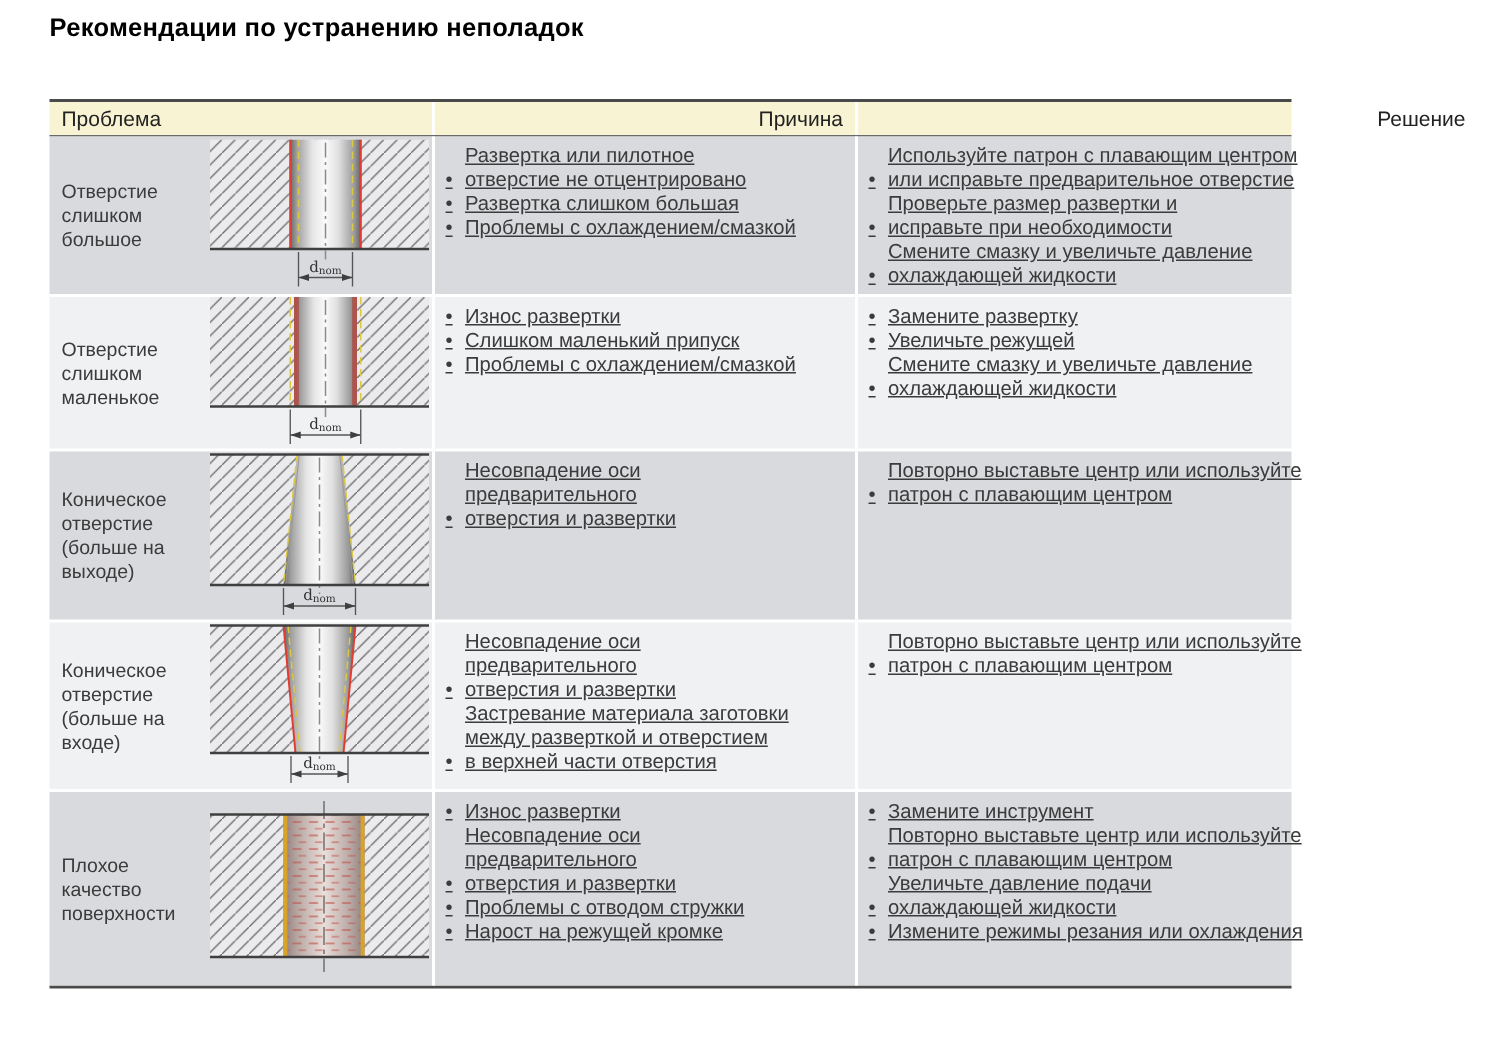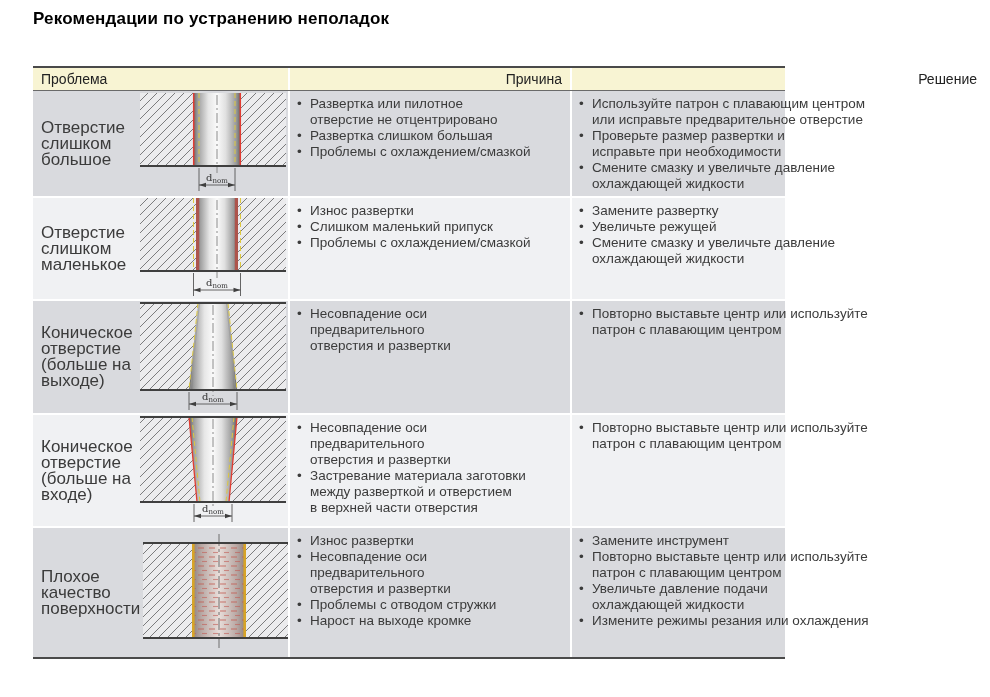--- a/index.html
+++ b/index.html
@@ -6,21 +6,21 @@
   body{
     width:990px;height:697px;position:relative;overflow:hidden;
     font-family:"Liberation Sans","DejaVu Sans",sans-serif;
     color:#3b3b3b;
   }
   .page-title{
     position:absolute;left:33px;top:9px;
     font-size:17px;font-weight:bold;color:#000000;letter-spacing:.2px;
   }
   .ttable{
-    position:absolute;left:33px;top:66px;width:752px;
+    position:absolute;left:33px;top:66px;width:828px;
     border-top:2px solid #4a4a4a;border-bottom:2px solid #4a4a4a;
   }
   .trow{
     display:grid;grid-template-columns:255px 282px 415px;
     box-sizing:border-box;
   }
   .trow > div{box-sizing:border-box;}
   .trow > div + div{border-left:2px solid #ffffff;}
   .thead{
     background:#f8f4d3;border-bottom:1px solid #6a6a6a;
@@ -28,29 +28,29 @@
   .thead .hcell{
     font-size:14px;color:#222;padding:3px 8px 2px 8px;line-height:17px;
   }
   .hcell.c2,.hcell.c3{text-align:right;}
   .body-row{margin-bottom:2px;}
   .body-row:last-child{margin-bottom:0;}
   .row-a{background:#d9dade;}
   .row-b{background:#f0f1f3;}
   .cell-problem{display:flex;align-items:center;}
   .problem-label{
-    flex:1 1 auto;padding:4px 2px 4px 8px;font-size:17px;line-height:16px;
+    flex:1 1 auto;padding:4px 2px 4px 8px;font-size:13px;line-height:16px;
     white-space:pre-line;color:#3b3b3b;
   }
   .diagram{flex:0 0 auto;margin-right:1px;display:block;}
   ul.blist{
     margin:0;padding:5px 4px 4px 7px;list-style:none;
     font-size:13.5px;line-height:16px;color:#3b3b3b;
   }
-  ul.blist li{display:flex;align-items:flex-start;}
+  ul.blist li{display:flex;align-items:flex-end;text-decoration:underline;}
   ul.blist li::before{
     content:"\2022";flex:0 0 13px;width:13px;font-size:13.5px;line-height:16px;
   }
   ul.blist li span{white-space:pre-line;}
   .dimtext{font-family:"DejaVu Serif","Liberation Serif",serif;}
 </style>
 </head>
 <body>
 
 <svg width="0" height="0" style="position:absolute" aria-hidden="true">
@@ -311,21 +311,21 @@
           </li>
         <li>
             <span>Несовпадение оси
 предварительного
 отверстия и развертки</span>
           </li>
         <li>
             <span>Проблемы с отводом стружки</span>
           </li>
         <li>
-            <span>Нарост на выходе кромке</span>
+            <span>Нарост на режущей кромке</span>
           </li>
       </ul>
     </div>
     <div>
       <ul class="blist">
         <li>
             <span>Замените инструмент</span>
           </li>
         <li>
             <span>Повторно выставьте центр или используйте

